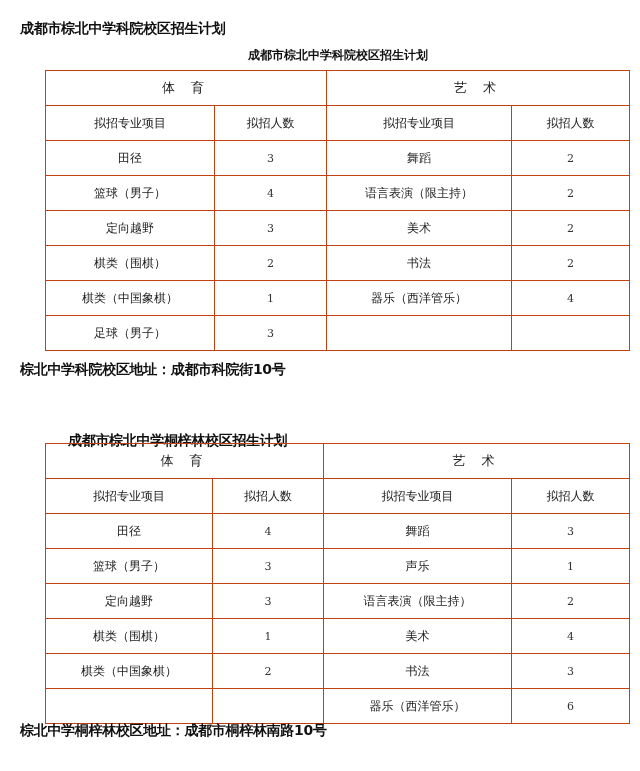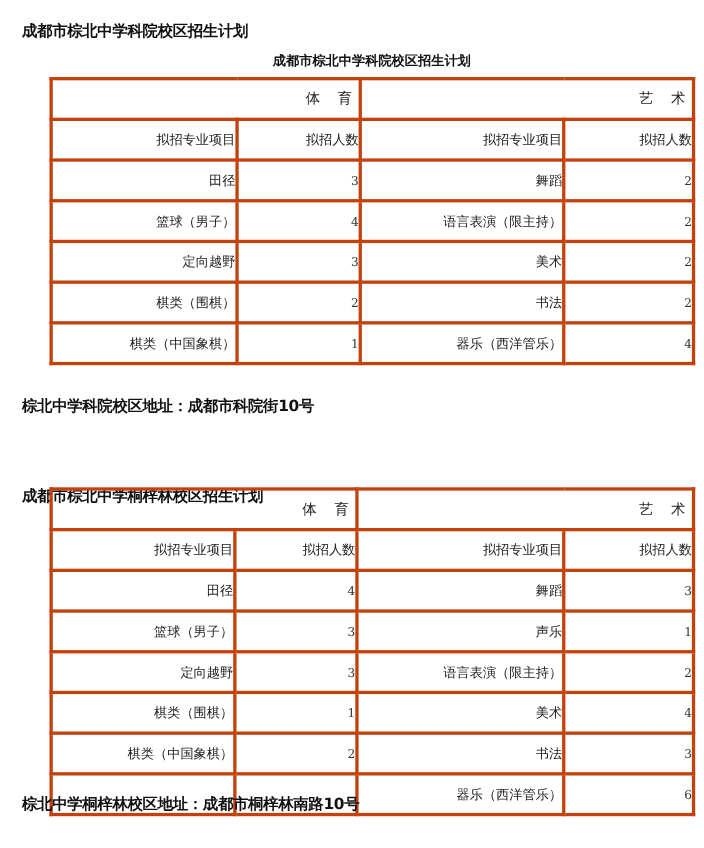--- a/index.html
+++ b/index.html
@@ -38,22 +38,22 @@
     }
     table.plan {
       position: absolute;
       left: 45px;
       border-collapse: collapse;
       table-layout: fixed;
       font-size: 12px;
       color: #222222;
     }
     table.plan td {
-      border: 3px solid #c2410c;
-      text-align: right;
+      border: 1px solid #c2410c;
+      text-align: center;
       vertical-align: middle;
       height: 34px;
       padding: 0;
       white-space: nowrap;
     }
     table.plan td.grp {
       font-size: 13px;
       letter-spacing: 6px;
     }
     table.plan td.num {
@@ -109,26 +109,32 @@
     <td class="num">2</td>
     <td>书法</td>
     <td class="num">2</td>
   </tr>
   <tr>
     <td>棋类（中国象棋）</td>
     <td class="num">1</td>
     <td>器乐（西洋管乐）</td>
     <td class="num">4</td>
   </tr>
+  <tr>
+    <td>足球（男子）</td>
+    <td class="num">3</td>
+    <td></td>
+    <td class="num"></td>
+  </tr>
 </tbody>
   </table>
 
 <div class="heading" style="top:361px;">棕北中学科院校区地址：成都市科院街10号</div>
 
-<div class="heading" style="top:442px;">成都市棕北中学桐梓林校区招生计划</div>
+<div class="heading" style="top:432px;margin-left:48px;">成都市棕北中学桐梓林校区招生计划</div>
 
 <table class="plan" style="top:443px; width:584px;">
   <colgroup>
     <col style="width:167px">
     <col style="width:111px">
     <col style="width:188px">
     <col style="width:118px">
   </colgroup>
   <tbody>
       <tr>

